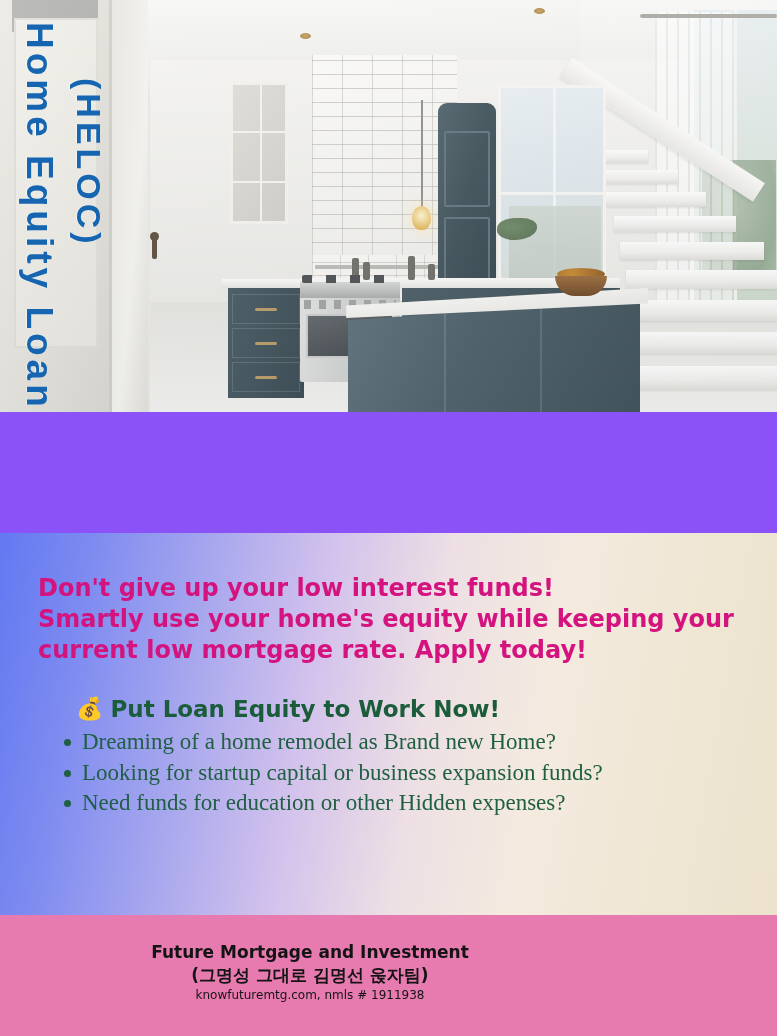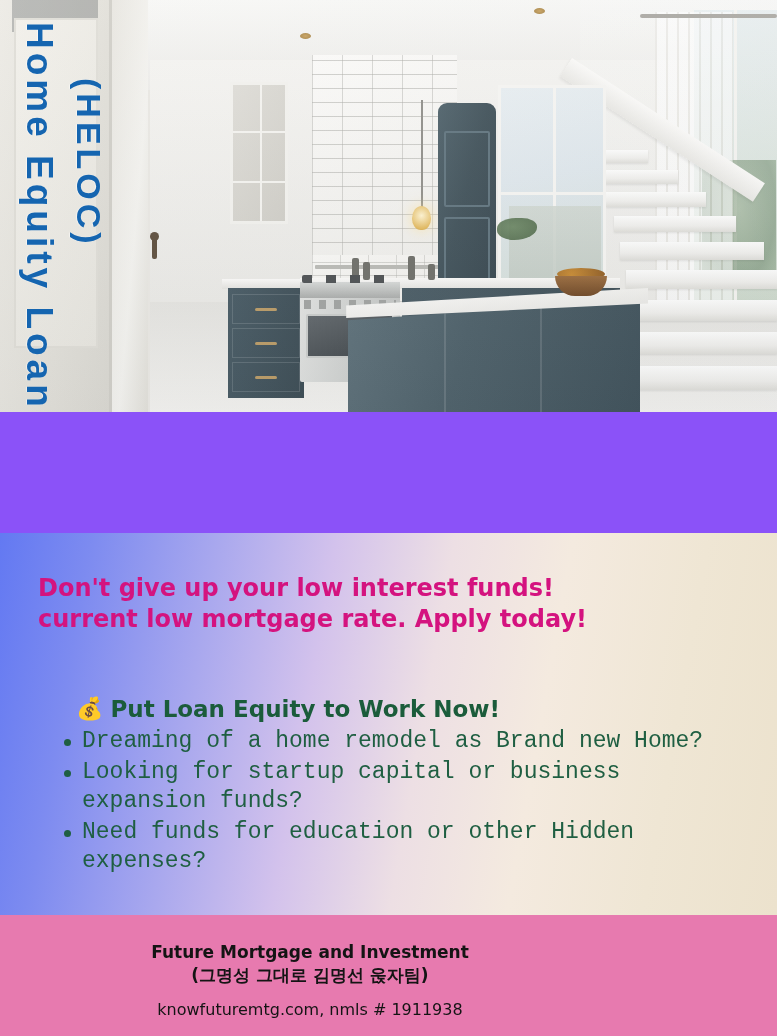--- a/index.html
+++ b/index.html
@@ -389,21 +389,21 @@
   }
 
   .bullets {
     position:absolute; left:58px; top:194px; width:700px;
     list-style:none;
   }
   .bullets li {
     position:relative;
     padding-left:24px;
     color:#1f5f42;
-    font-family:Liberation Mono, monospace;
+    font-family:Liberation Serif, serif;
     font-size:23px;
     line-height:29.5px;
     margin-bottom:1px;
   }
   .bullets li:before {
     content:"";
     position:absolute; left:6px; top:12px;
     width:7px; height:7px; border-radius:50%;
     background:#1f5f42;
   }
@@ -414,21 +414,21 @@
     background:#e77aaf;
   }
   .footer-text {
     position:absolute; left:0; top:26px; width:620px;
     text-align:center;
     color:#141414;
     font-family:"DejaVu Sans", sans-serif;
   }
   .footer-company { font-weight:700; font-size:17px; line-height:22px; }
   .footer-korean  { font-weight:700; font-size:17px; line-height:24px; }
-  .footer-url     { font-weight:400; font-size:16px; margin-top:13px; }
+  .footer-url     { font-weight:400; font-size:12px; margin-top:1px; }
 </style>
 </head>
 <body>
 
 <div class="flyer">
 
   <div class="hero">
     <div class="hero-photo">
 
       <div class="k-ceiling"></div>
@@ -533,20 +533,21 @@
     </div>
   </div>
 
   <div class="banner">
   </div>
 
   <div class="body-sec">
 
     <div class="lead">
       <div>Don't give up your low interest funds!</div>
+      <div>Smartly use your home's equity while keeping your</div>
       <div>current low mortgage rate. Apply today!</div>
     </div>
 
     <div class="green-head">
       <span class="moneybag">💰</span>
       <span>Put Loan Equity to Work Now!</span>
     </div>
 
     <ul class="bullets">
       <li>Dreaming of a home remodel as Brand new Home?</li>

